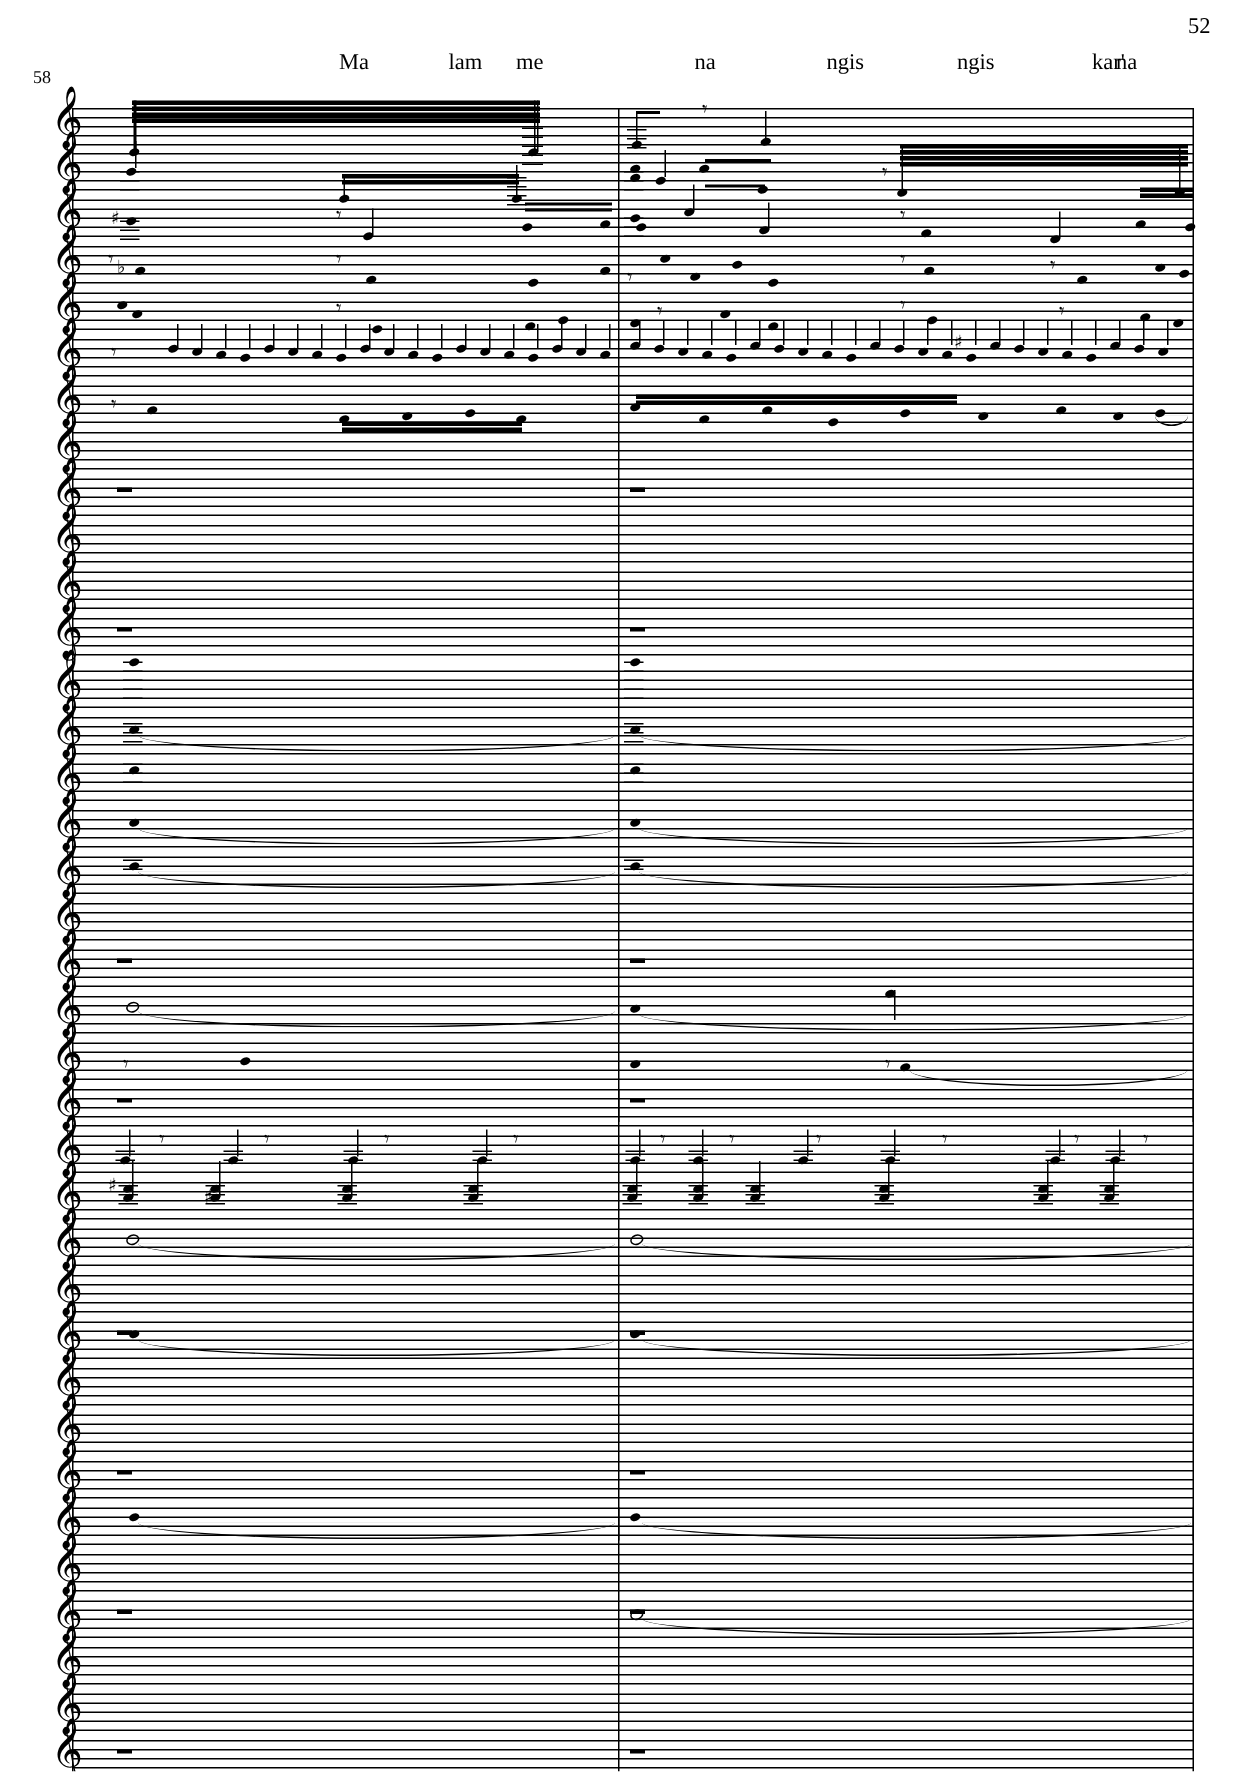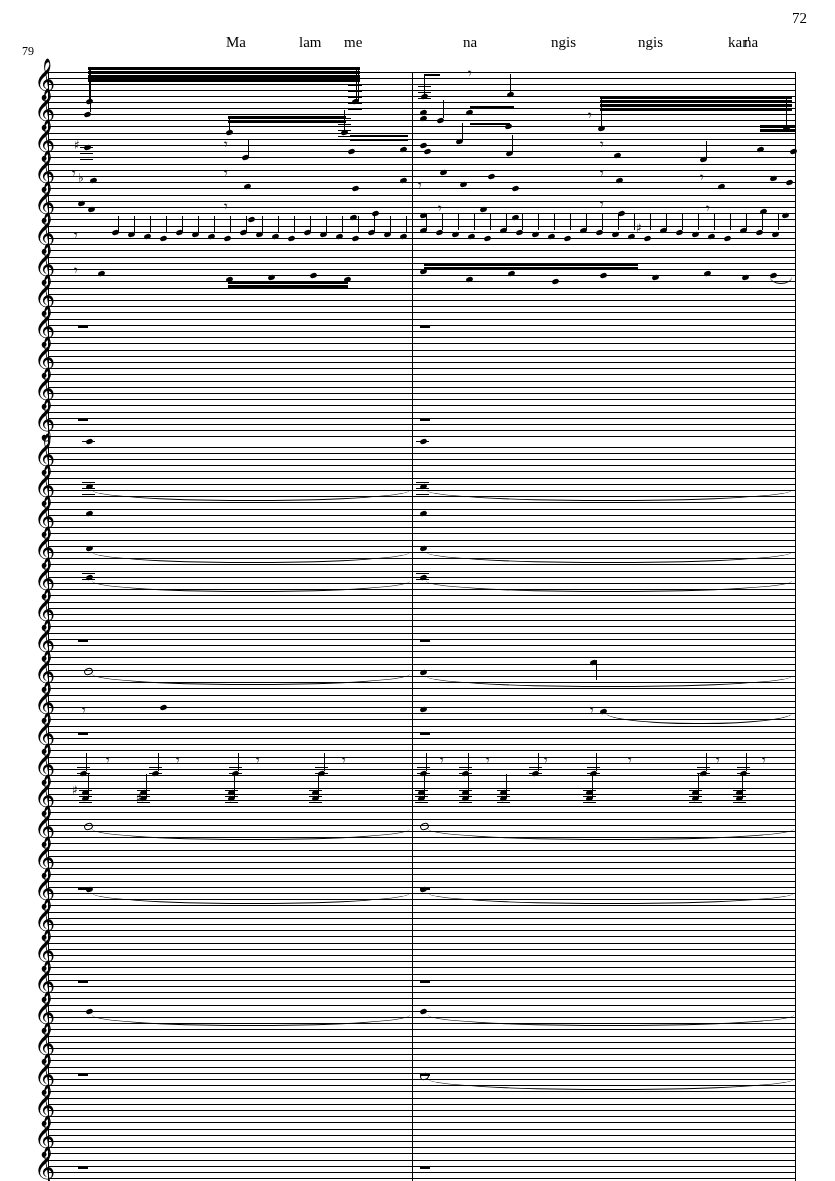--- a/index.html
+++ b/index.html
@@ -131,22 +131,22 @@
     height: 1px;
     background: #000000;
     width: 11px;
   }
 </style>
 </head>
 <body>
 
 <div id="page">
 
-  <div class="page-number">72</div>
-  <div class="measure-number">79</div>
+  <div class="page-number">52</div>
+  <div class="measure-number">58</div>
 
   <div class="lyric" style="left:226px">Ma</div>
   <div class="lyric" style="left:299px">lam</div>
   <div class="lyric" style="left:344px">me</div>
   <div class="lyric" style="left:463px">na</div>
   <div class="lyric" style="left:638px">ngis</div>
   <div class="lyric" style="left:728px">kar'</div>
   <div class="lyric" style="left:744px">na</div>
   <div class="lyric" style="left:551px">ngis</div>
 

